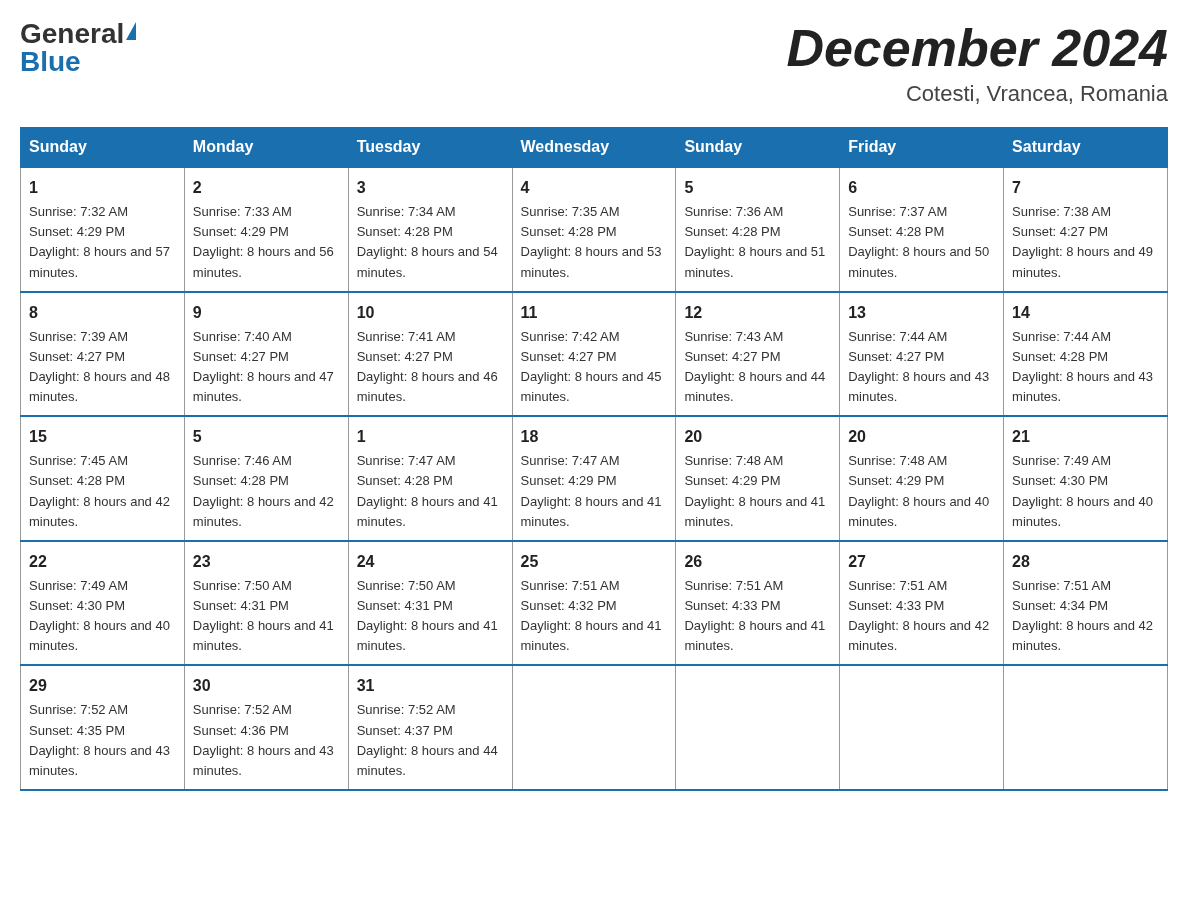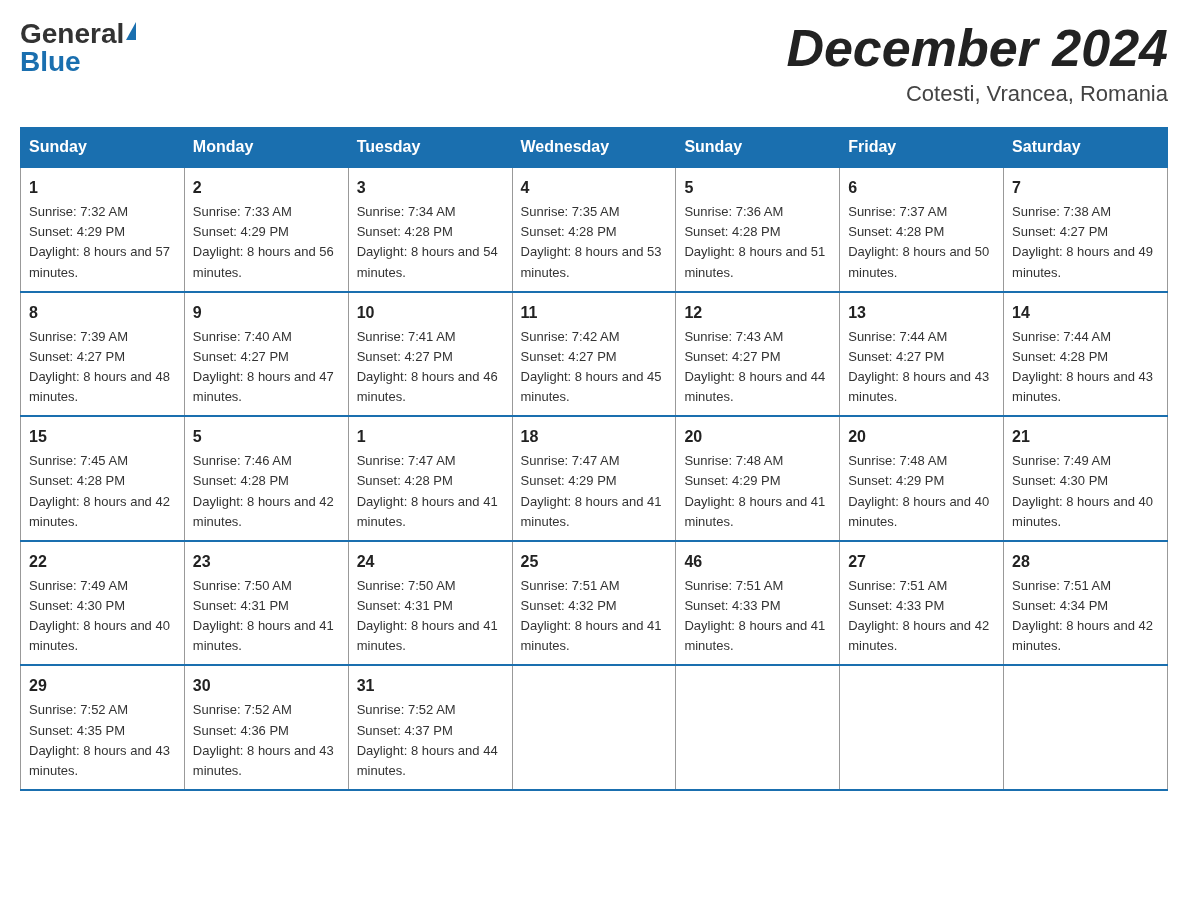--- a/index.html
+++ b/index.html
@@ -162,21 +162,21 @@
         <td><span class="day-number">18</span><span class="day-info">Sunrise: 7:47 AM<br>Sunset: 4:29 PM<br>Daylight: 8 hours and 41 minutes.</span></td>
         <td><span class="day-number">20</span><span class="day-info">Sunrise: 7:48 AM<br>Sunset: 4:29 PM<br>Daylight: 8 hours and 41 minutes.</span></td>
         <td><span class="day-number">20</span><span class="day-info">Sunrise: 7:48 AM<br>Sunset: 4:29 PM<br>Daylight: 8 hours and 40 minutes.</span></td>
         <td><span class="day-number">21</span><span class="day-info">Sunrise: 7:49 AM<br>Sunset: 4:30 PM<br>Daylight: 8 hours and 40 minutes.</span></td>
       </tr>
       <tr>
         <td><span class="day-number">22</span><span class="day-info">Sunrise: 7:49 AM<br>Sunset: 4:30 PM<br>Daylight: 8 hours and 40 minutes.</span></td>
         <td><span class="day-number">23</span><span class="day-info">Sunrise: 7:50 AM<br>Sunset: 4:31 PM<br>Daylight: 8 hours and 41 minutes.</span></td>
         <td><span class="day-number">24</span><span class="day-info">Sunrise: 7:50 AM<br>Sunset: 4:31 PM<br>Daylight: 8 hours and 41 minutes.</span></td>
         <td><span class="day-number">25</span><span class="day-info">Sunrise: 7:51 AM<br>Sunset: 4:32 PM<br>Daylight: 8 hours and 41 minutes.</span></td>
-        <td><span class="day-number">46</span><span class="day-info">Sunrise: 7:51 AM<br>Sunset: 4:33 PM<br>Daylight: 8 hours and 41 minutes.</span></td>
+        <td><span class="day-number">26</span><span class="day-info">Sunrise: 7:51 AM<br>Sunset: 4:33 PM<br>Daylight: 8 hours and 41 minutes.</span></td>
         <td><span class="day-number">27</span><span class="day-info">Sunrise: 7:51 AM<br>Sunset: 4:33 PM<br>Daylight: 8 hours and 42 minutes.</span></td>
         <td><span class="day-number">28</span><span class="day-info">Sunrise: 7:51 AM<br>Sunset: 4:34 PM<br>Daylight: 8 hours and 42 minutes.</span></td>
       </tr>
       <tr>
         <td><span class="day-number">29</span><span class="day-info">Sunrise: 7:52 AM<br>Sunset: 4:35 PM<br>Daylight: 8 hours and 43 minutes.</span></td>
         <td><span class="day-number">30</span><span class="day-info">Sunrise: 7:52 AM<br>Sunset: 4:36 PM<br>Daylight: 8 hours and 43 minutes.</span></td>
         <td><span class="day-number">31</span><span class="day-info">Sunrise: 7:52 AM<br>Sunset: 4:37 PM<br>Daylight: 8 hours and 44 minutes.</span></td>
         <td class="empty-cell"></td>
         <td class="empty-cell"></td>
         <td class="empty-cell"></td>

